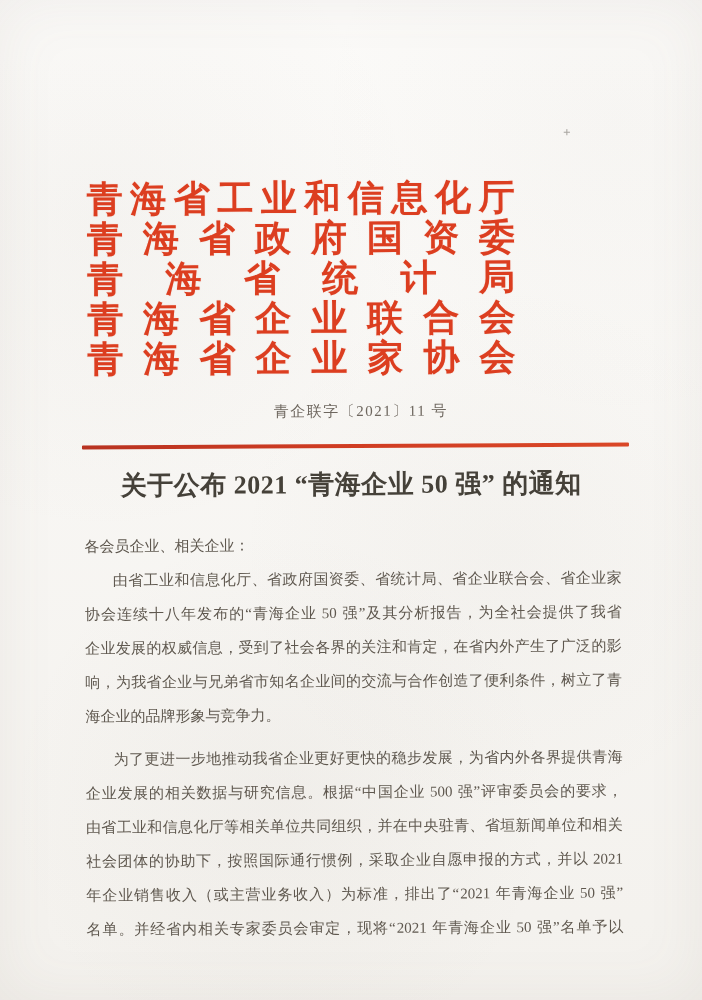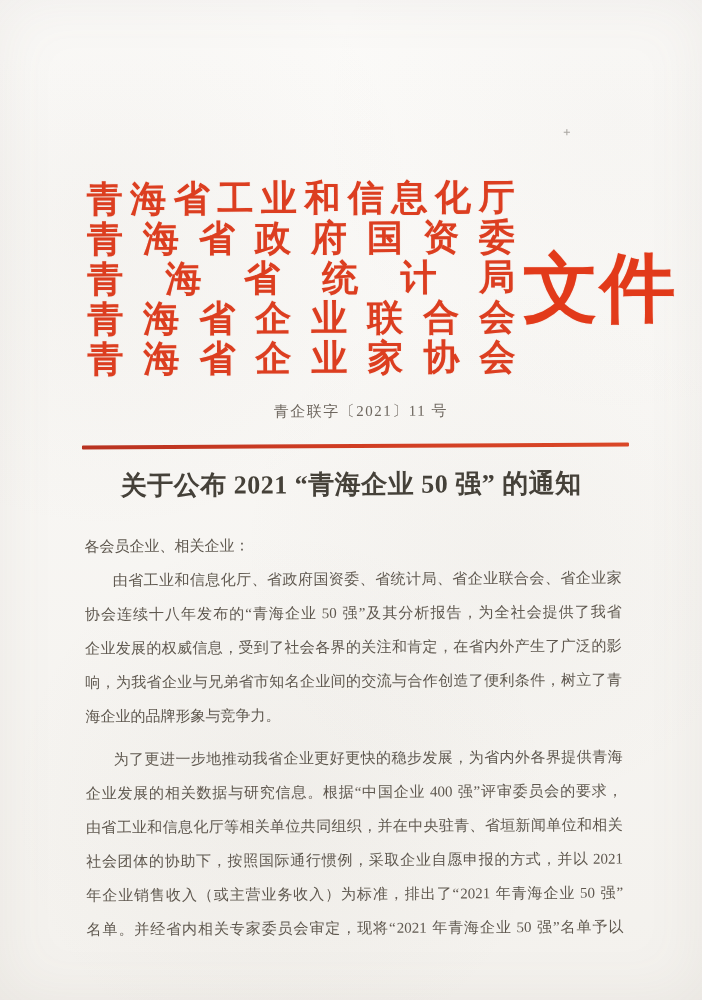--- a/index.html
+++ b/index.html
@@ -143,21 +143,20 @@
           <span>海</span>
           <span>省</span>
           <span>企</span>
           <span>业</span>
           <span>家</span>
           <span>协</span>
           <span>会</span>
         </div>
     </div>
 
-    <div class="doc-label">文件</div>
 
     <div class="doc-number">青企联字〔2021〕11 号</div>
 
     <div class="red-divider"></div>
 
     <h1 class="title">关于公布 2021 “青海企业 50 强” 的通知</h1>
 
     <div class="body">
       <div class="bline short">各会员企业、相关企业：</div>
       <div class="paragraph">
@@ -363,21 +362,21 @@
             <span>息</span>
             <span>。</span>
             <span>根</span>
             <span>据</span>
             <span>“</span>
             <span>中</span>
             <span>国</span>
             <span>企</span>
             <span>业</span>
             <span> </span>
-            <span>400</span>
+            <span>500</span>
             <span> </span>
             <span>强</span>
             <span>”</span>
             <span>评</span>
             <span>审</span>
             <span>委</span>
             <span>员</span>
             <span>会</span>
             <span>的</span>
             <span>要</span>

